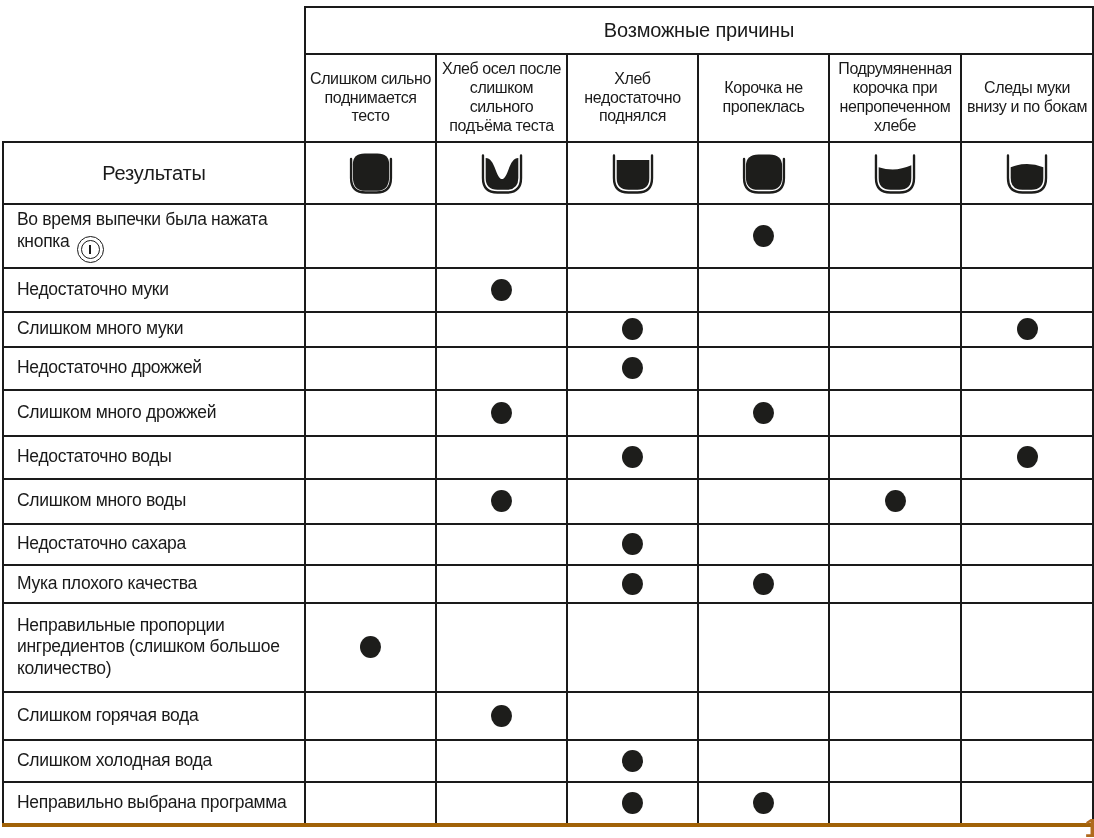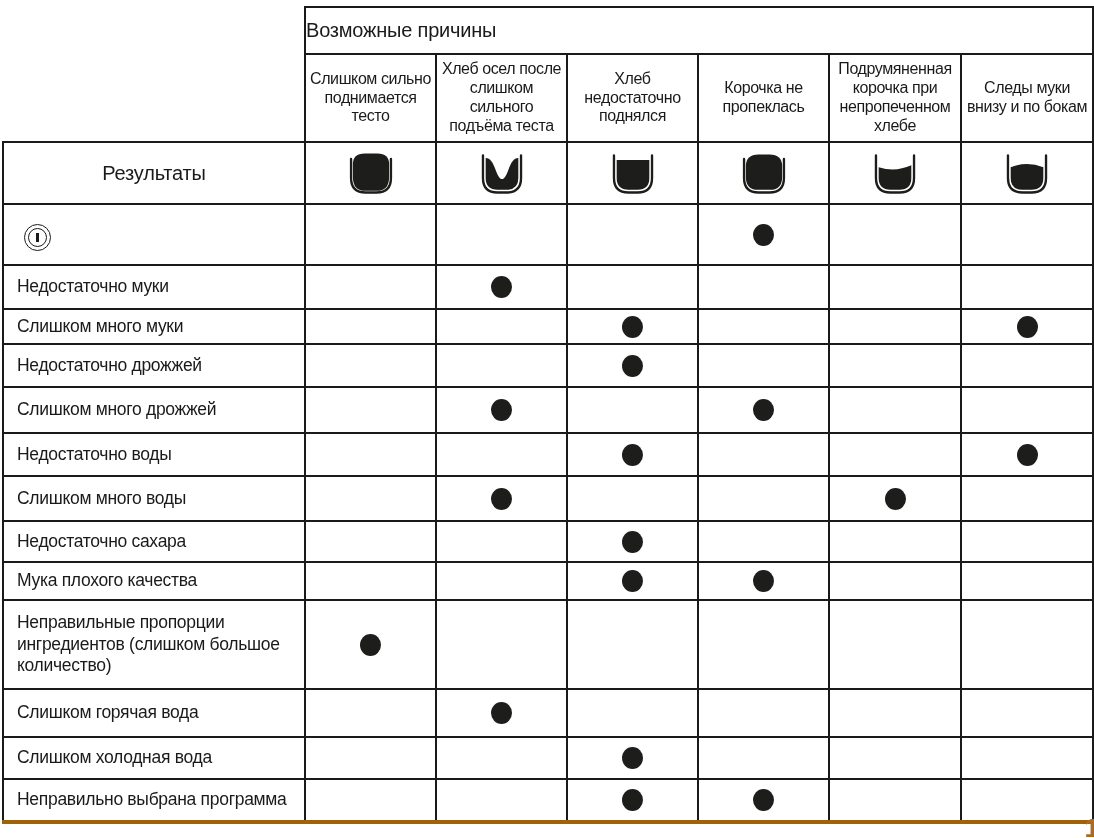--- a/index.html
+++ b/index.html
@@ -18,20 +18,21 @@
     table-layout:fixed;
   }
   td{
     border:2px solid #1a1a1a;
     padding:0;
     vertical-align:middle;
     overflow:hidden;
   }
   td.noborder{border:none;background:#ffffff;}
   td.causes{
+    text-align:center;
     font-size:20px;
     letter-spacing:-0.2px;
     margin-left:41px;
   }
   td.colhead{
     text-align:center;
     font-size:16px;
     line-height:1.18;
     letter-spacing:-0.4px;
     padding:3px 2px;
@@ -130,21 +131,21 @@
               <path d="M11,4 V29 Q11,45 27,45 H37 Q53,45 53,29 V4" fill="none" stroke="#1d1d1b" stroke-width="2.6" stroke-linecap="round"></path>
             </svg></td>
           <td class="iconcell"><svg width="58" height="45" viewBox="0 0 64 48">
               <path d="M14,17 Q32,10 50,17 V29 Q50,42 37,42 H27 Q14,42 14,29 Z" fill="#1d1d1b"></path>
               <path d="M11,4 V29 Q11,45 27,45 H37 Q53,45 53,29 V4" fill="none" stroke="#1d1d1b" stroke-width="2.6" stroke-linecap="round"></path>
             </svg></td>
         </tr>
     </tbody>
     <tbody id="dataRows">
         <tr style="height: 61px;">
-          <td class="rowlabel"><span class="pwr">
+          <td class="rowlabel"><span>Во время выпечки была нажата кнопка</span><span class="pwr">
               <span class="pwr-inner">
                 <span class="pwr-bar"></span>
               </span>
             </span></td>
           <td class="markcell"></td>
           <td class="markcell"></td>
           <td class="markcell"></td>
           <td class="markcell"><span class="dot"></span></td>
           <td class="markcell"></td>
           <td class="markcell"></td>

